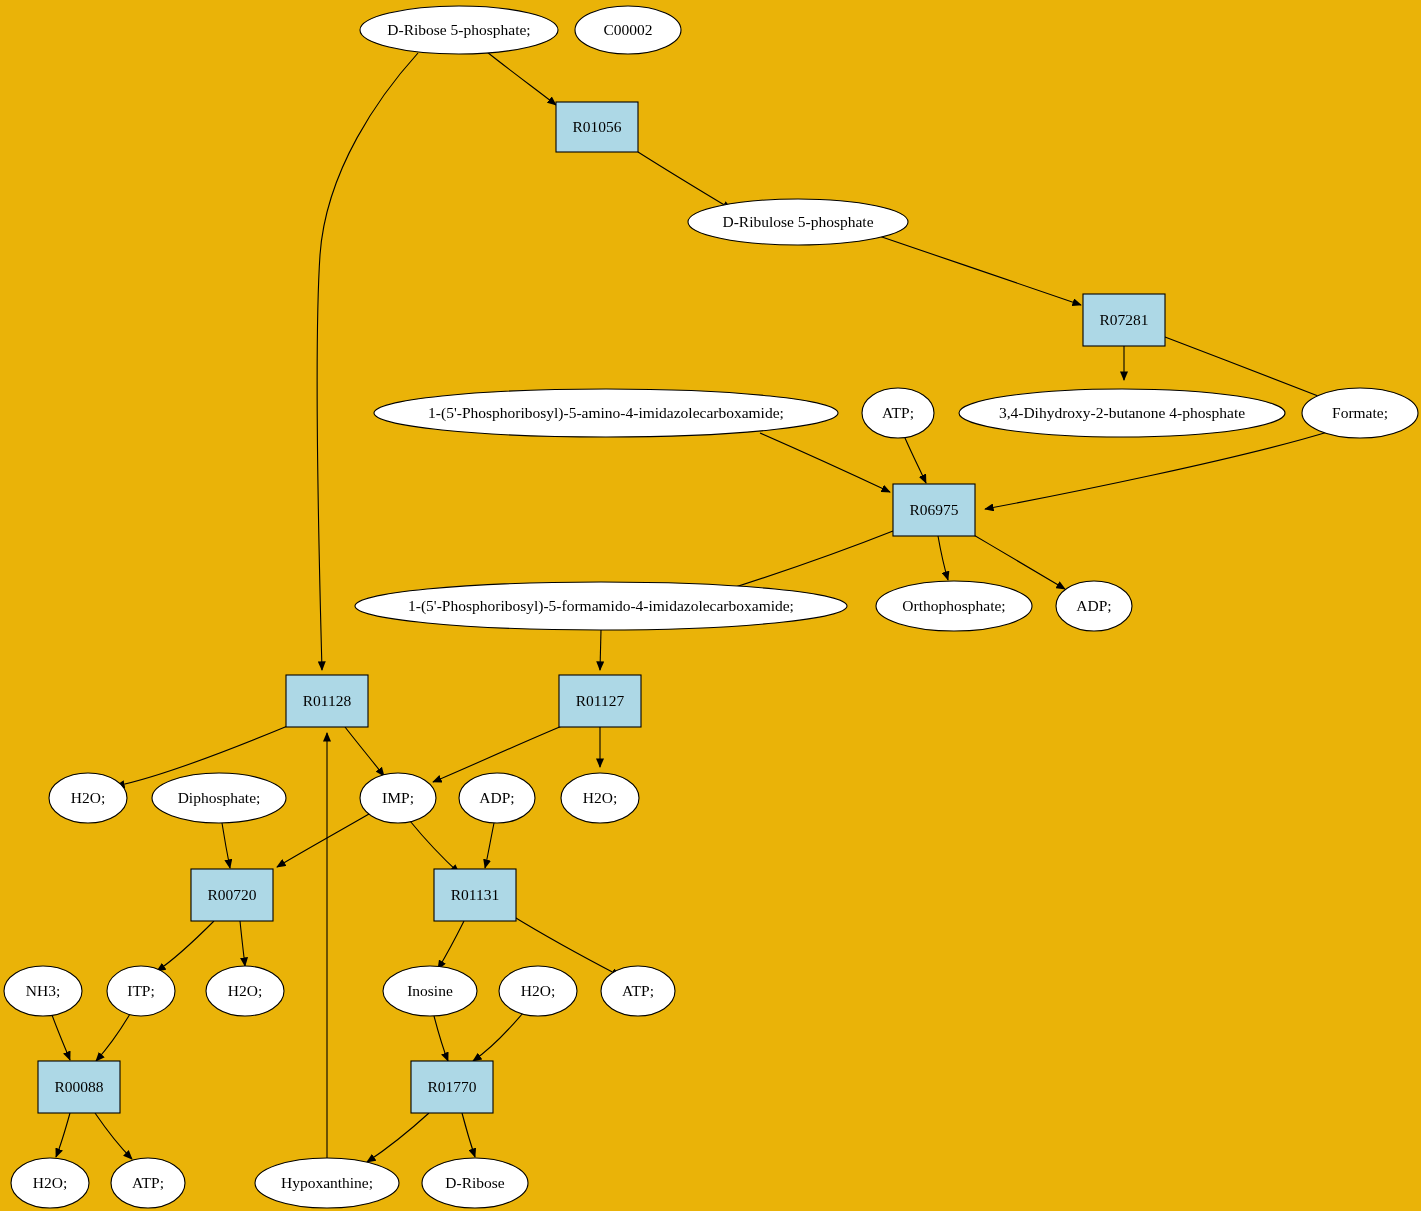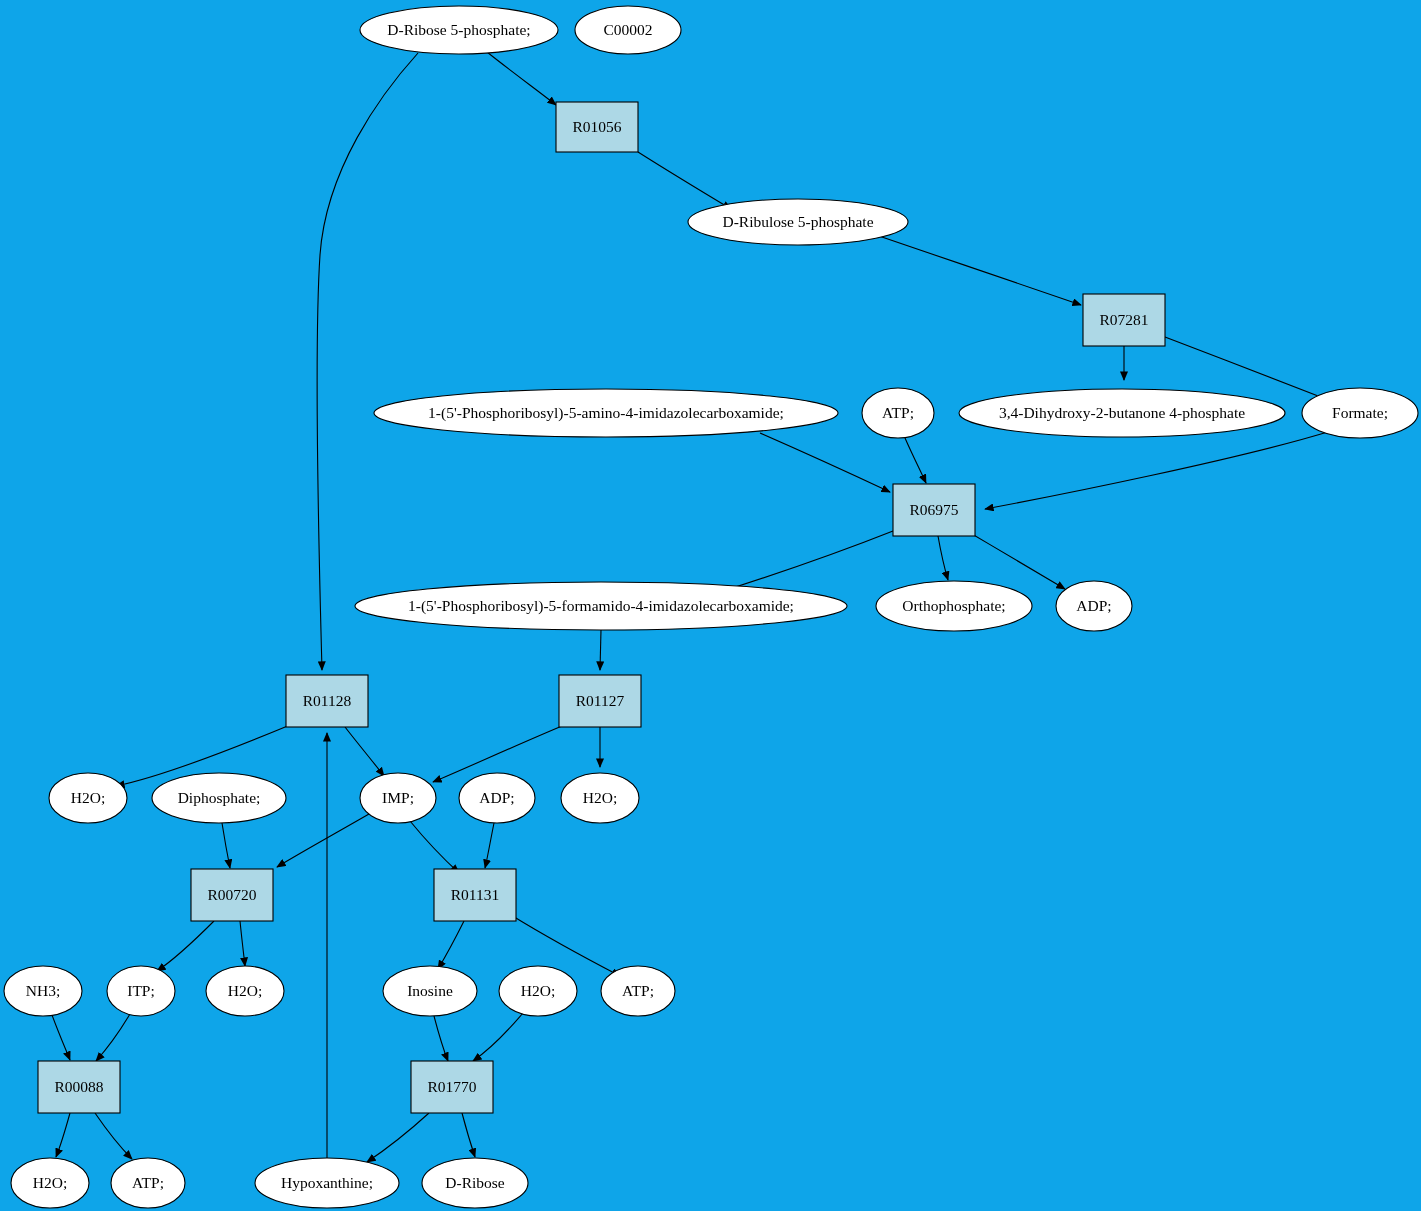--- a/index.html
+++ b/index.html
@@ -7,21 +7,21 @@
     padding: 0;
     background: #ffffff;
   }
   body {
     font-family: "Liberation Serif", "DejaVu Serif", serif;
   }
   #graph-root {
     position: relative;
     width: 1421px;
     height: 1211px;
-    background: #0ea5e9;
+    background: #eab308;
     overflow: hidden;
   }
   svg.graph-canvas {
     position: absolute;
     left: 0;
     top: 0;
     width: 1421px;
     height: 1211px;
   }
   .edge-path {

